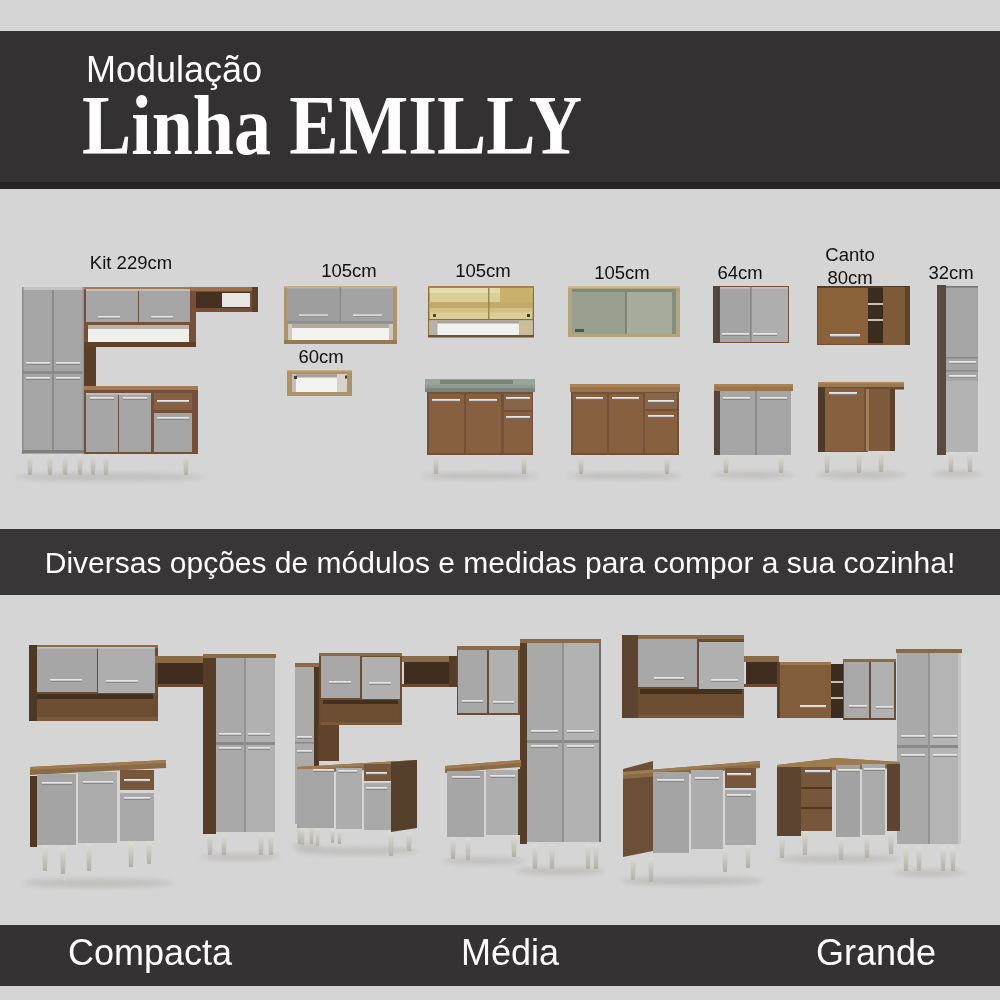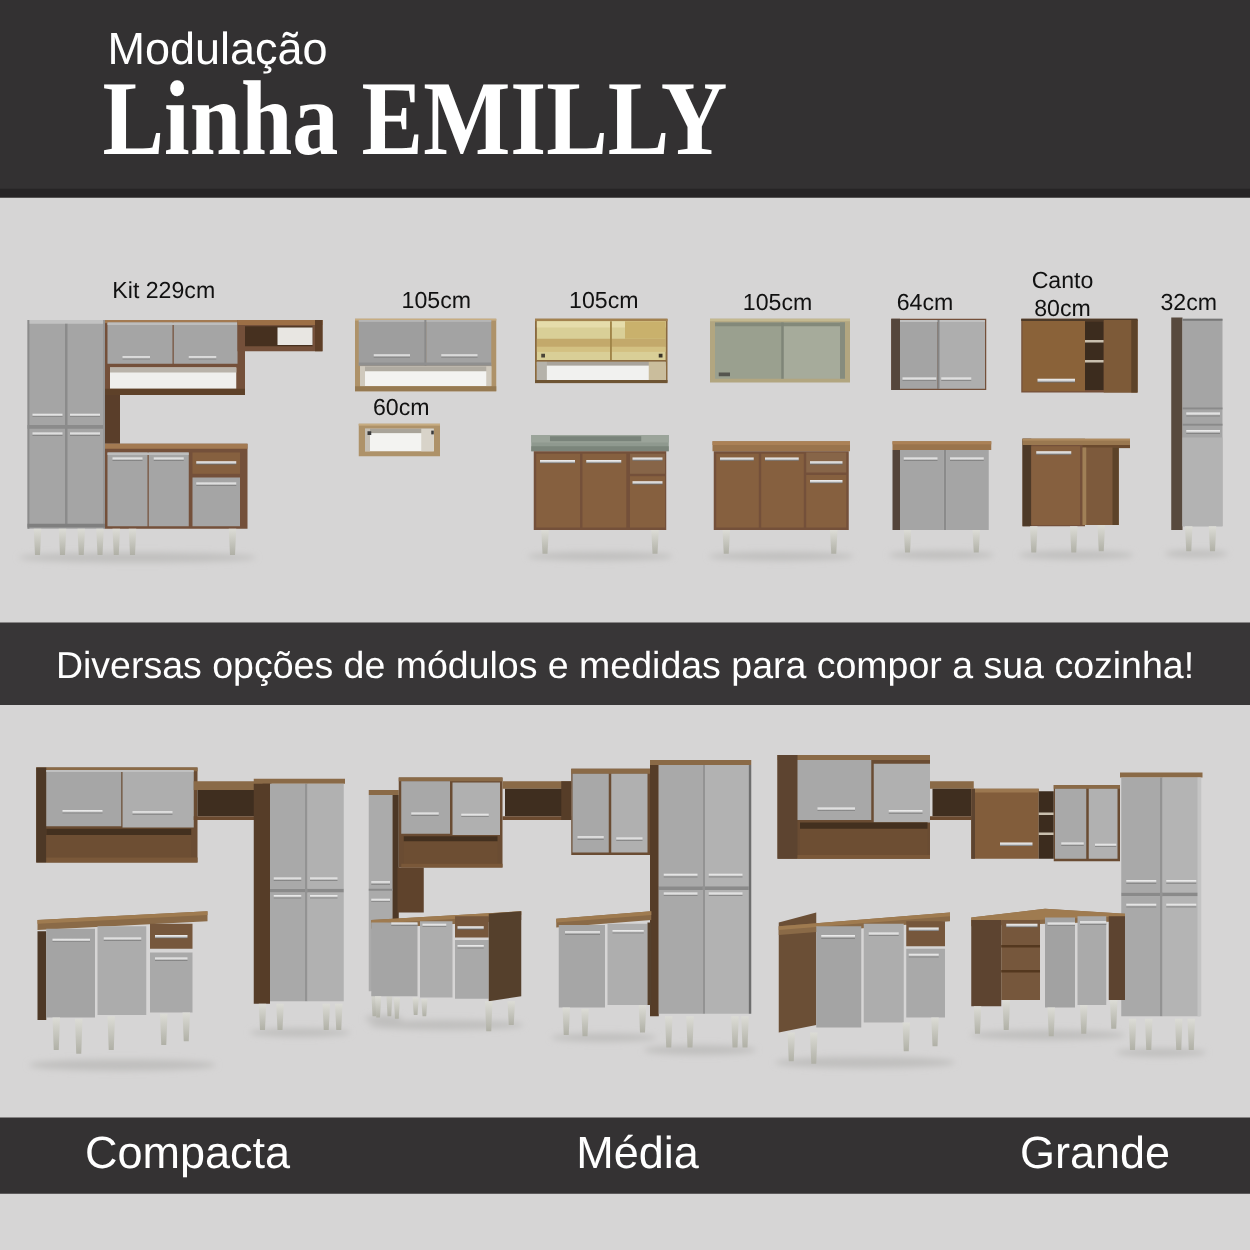--- a/index.html
+++ b/index.html
@@ -1,18 +1,18 @@
 <!DOCTYPE html>
 <html><head>
 <meta charset="utf-8">
 <style>
   html,body{margin:0;padding:0;}
   body{width:1000px;height:1000px;overflow:hidden;background:#d6d5d5;
        font-family:"Liberation Sans", sans-serif;}
-  #page{position:relative;width:1000px;height:848px;}
+  #page{position:relative;width:1000px;height:848px;margin-top:31px;}
   svg text{font-family:"Liberation Sans", sans-serif;}
   .wood{fill:#74503a;} .woodd{fill:#5a3e2a;} .woodl{fill:#9a744c;}
   .gry{fill:#a5a5a5;}
   .lbl{font-size:18.5px;fill:#111111;}
 </style>
 </head>
 <body>
 <div id="page">
 <svg width="1000" height="1000" viewBox="0 0 1000 1000">
   <defs>

